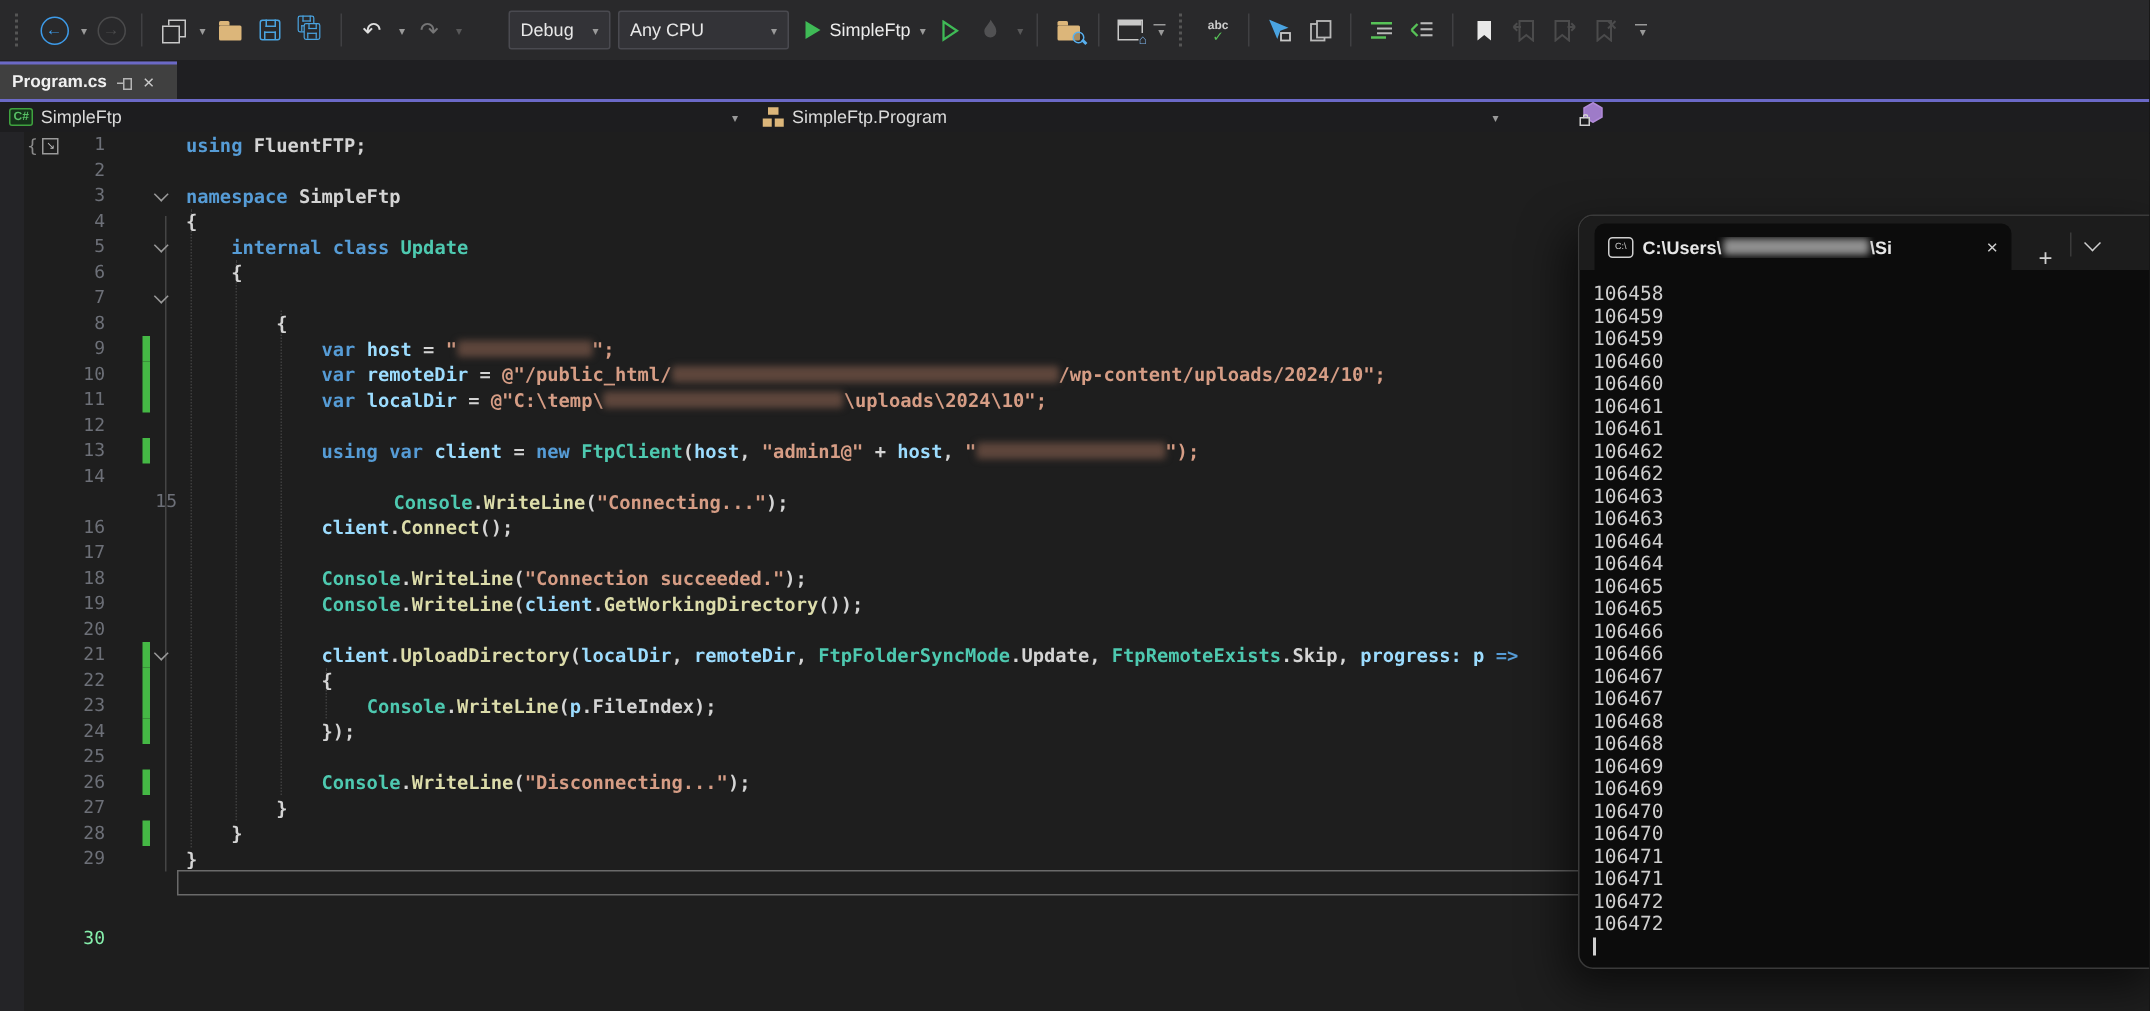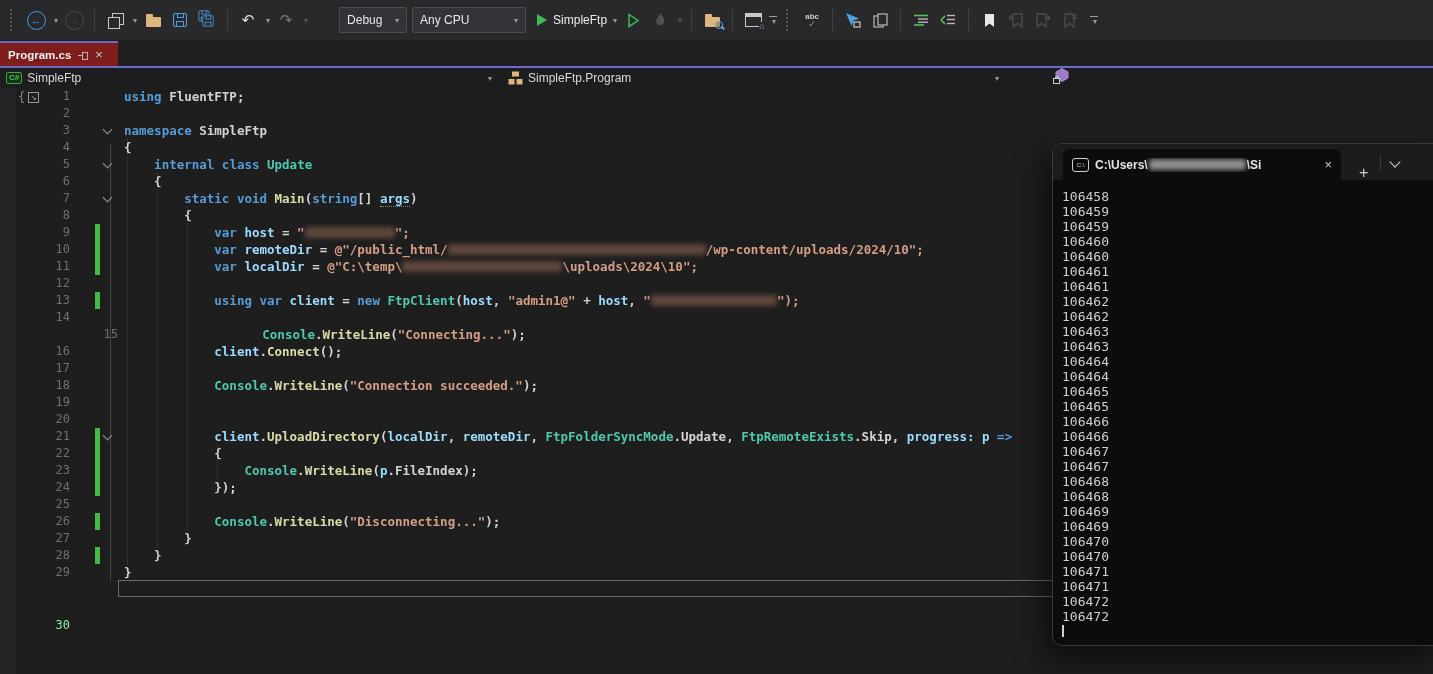--- a/index.html
+++ b/index.html
@@ -36,21 +36,21 @@
   .abcstack .t{font-size:8px;color:#cccccc;font-weight:bold;}
   .abcstack .c{font-size:9px;color:#57c257;margin-top:-1px;}
   .winhome{position:relative;width:15px;height:12px;border:1.5px solid #c8c8c8;}
   .winhome::before{content:"";position:absolute;left:0;top:0;width:100%;height:3px;background:#c8c8c8;}
   .winhome .hm{position:absolute;right:-4px;bottom:-4px;font-size:9px;color:#7fb3e8;background:#29292b;line-height:8px;}
   .ovf{display:flex;flex-direction:column;align-items:center;line-height:5px;}
   .ovf .bar{width:8px;height:1.5px;background:#9a9a9a;margin-bottom:2px;}
   
   .tabstrip{position:absolute;left:0;top:40px;width:100%;height:26px;background:#1f1f22;}
   .accentline{position:absolute;left:0;top:66px;width:100%;height:2px;background:#6b69c7;}
-  .doctab{position:absolute;left:0;top:1px;height:25px;width:118px;background:#7f1d1d;border-top:2px solid #6b69c7;
+  .doctab{position:absolute;left:0;top:1px;height:25px;width:118px;background:#404040;border-top:2px solid #6b69c7;
           display:flex;align-items:center;padding:0 8px;box-sizing:border-box;gap:7px;}
   .doctab .title{color:#f0f0f0;font-size:11.5px;font-weight:bold;}
   .pin{position:relative;width:10px;height:8px;}
   .pin::before{content:"";position:absolute;right:0;top:1px;width:4px;height:6px;border:1.2px solid #b5b5b5;}
   .pin::after{content:"";position:absolute;left:0;top:4px;width:4px;height:1.2px;background:#b5b5b5;}
   .xclose{color:#c9c9c9;font-size:13px;line-height:12px;}
   
   .navbar{position:absolute;left:0;top:68px;width:100%;height:20px;background:#1d1d1f;border-bottom:1px solid #141414;}
   .nav-sec{position:absolute;top:0;height:20px;display:flex;align-items:center;gap:5px;color:#dadada;font-size:12px;}
   .nav-chev{position:absolute;top:6px;font-size:8px;color:#9a9a9a;}
@@ -325,21 +325,20 @@
           <span class="fold"></span>
           <span class="codetxt"><span class="tk-pl">    </span><span class="tk-kw">internal</span><span class="tk-pl"> </span><span class="tk-kw">class</span><span class="tk-pl"> </span><span class="tk-ty">Update</span></span>
         </div>
         <div class="code-row" style="top: 85px;">
           <span class="ln">6</span>
           <span class="codetxt"><span class="tk-pl">    {</span></span>
         </div>
         <div class="code-row" style="top: 102px;">
           <span class="ln">7</span>
           <span class="fold"></span>
-          <span class="codetxt"><span class="tk-pl">        </span><span class="tk-kw">static</span><span class="tk-pl"> </span><span class="tk-kw">void</span><span class="tk-pl"> </span><span class="tk-me">Main</span><span class="tk-pl">(</span><span class="tk-kw">string</span><span class="tk-pl">[] </span><span class="tk-pr">args</span><span class="tk-pl">)</span></span>
         </div>
         <div class="code-row" style="top: 119px;">
           <span class="ln">8</span>
           <span class="codetxt"><span class="tk-pl">        {</span></span>
         </div>
         <div class="code-row" style="top: 136px;">
           <span class="ln">9</span>
           <span class="chg"></span>
           <span class="codetxt"><span class="tk-pl">            </span><span class="tk-kw">var</span><span class="tk-pl"> </span><span class="tk-id">host</span><span class="tk-pl"> = </span><span class="tk-st">"</span><span class="redact" style="width: 90px;"></span><span class="tk-st">";</span></span>
         </div>
@@ -377,20 +376,21 @@
         <div class="code-row" style="top: 272px;">
           <span class="ln">17</span>
           <span class="codetxt"></span>
         </div>
         <div class="code-row" style="top: 289px;">
           <span class="ln">18</span>
           <span class="codetxt"><span class="tk-pl">            </span><span class="tk-ty">Console</span><span class="tk-pl">.</span><span class="tk-me">WriteLine</span><span class="tk-pl">(</span><span class="tk-st">"Connection succeeded."</span><span class="tk-pl">);</span></span>
         </div>
         <div class="code-row" style="top: 306px;">
           <span class="ln">19</span>
+          <span class="codetxt"><span class="tk-pl">            </span><span class="tk-ty">Console</span><span class="tk-pl">.</span><span class="tk-me">WriteLine</span><span class="tk-pl">(</span><span class="tk-id">client</span><span class="tk-pl">.</span><span class="tk-me">GetWorkingDirectory</span><span class="tk-pl">());</span></span>
         </div>
         <div class="code-row" style="top: 323px;">
           <span class="ln">20</span>
           <span class="codetxt"></span>
         </div>
         <div class="code-row" style="top: 340px;">
           <span class="ln">21</span>
           <span class="chg"></span>
           <span class="fold"></span>
           <span class="codetxt"><span class="tk-pl">            </span><span class="tk-id">client</span><span class="tk-pl">.</span><span class="tk-me">UploadDirectory</span><span class="tk-pl">(</span><span class="tk-id">localDir</span><span class="tk-pl">, </span><span class="tk-id">remoteDir</span><span class="tk-pl">, </span><span class="tk-ty">FtpFolderSyncMode</span><span class="tk-pl">.</span><span class="tk-pl">Update</span><span class="tk-pl">, </span><span class="tk-ty">FtpRemoteExists</span><span class="tk-pl">.</span><span class="tk-pl">Skip</span><span class="tk-pl">, </span><span class="tk-id">progress:</span><span class="tk-pl"> </span><span class="tk-id">p</span><span class="tk-kw"> =&gt;</span></span>

